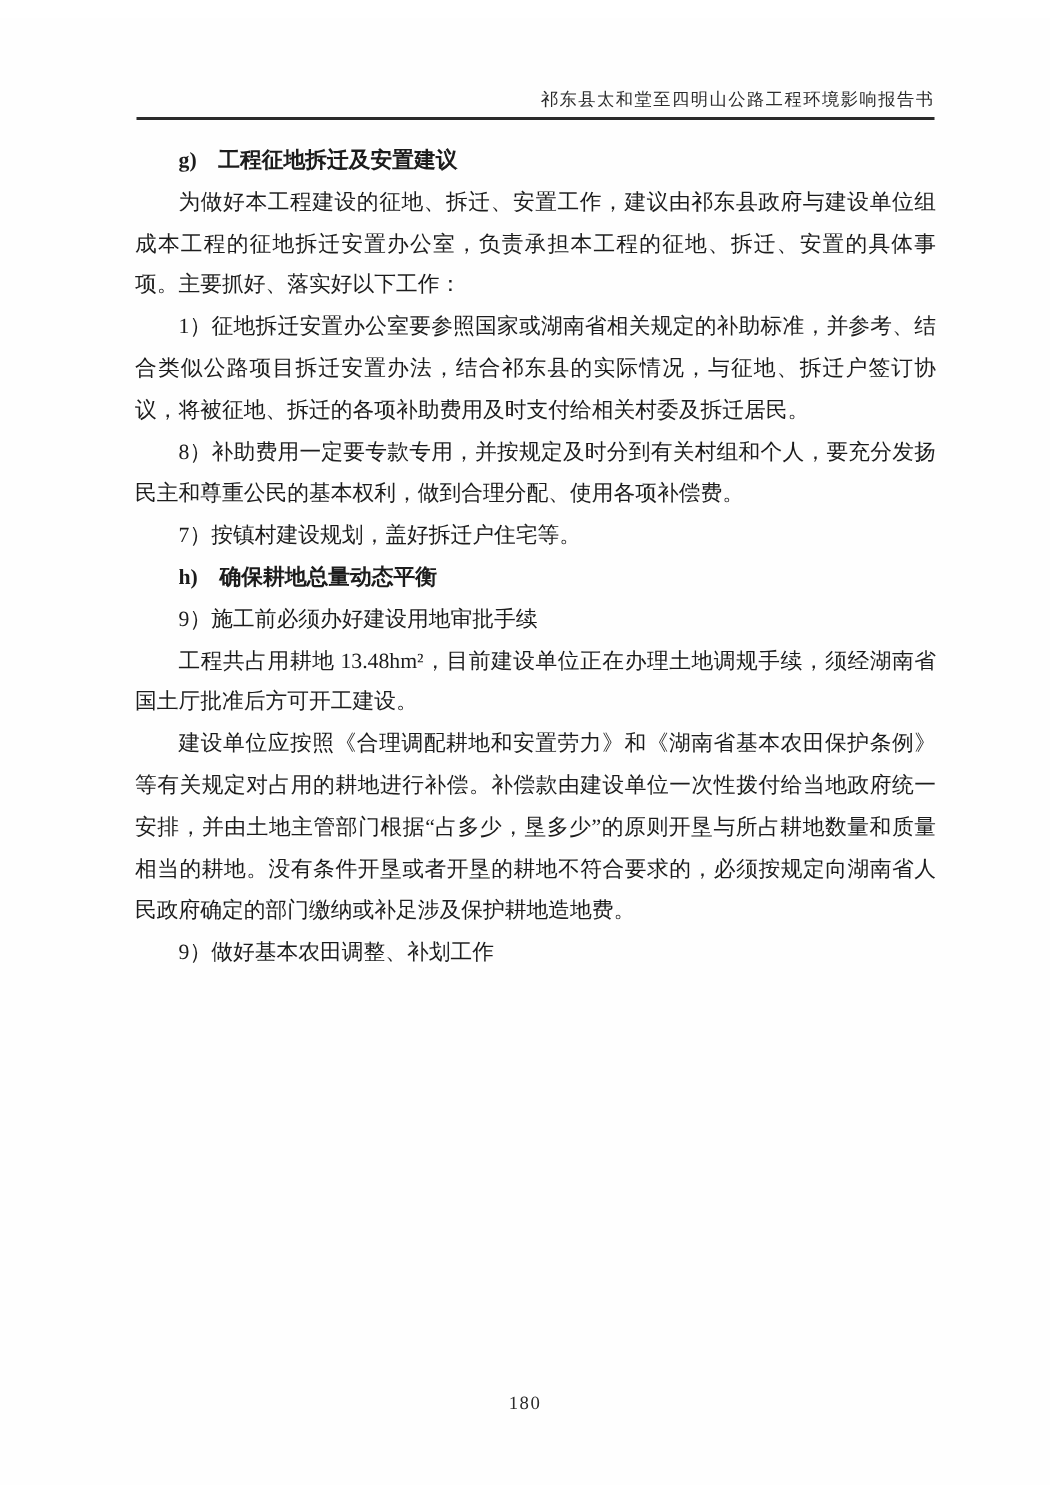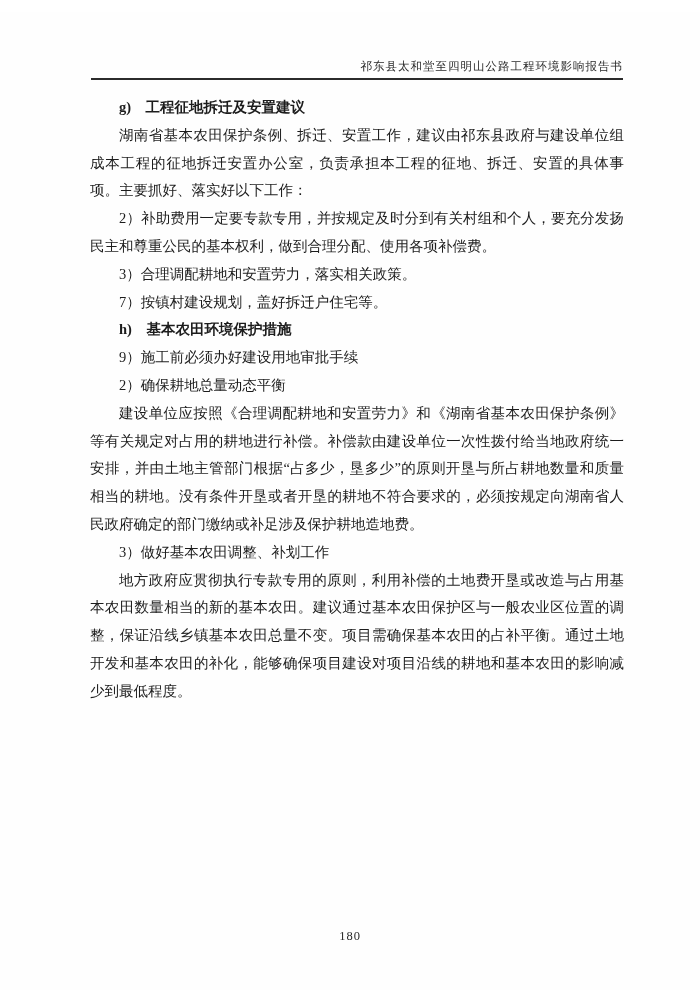--- a/index.html
+++ b/index.html
@@ -69,29 +69,28 @@
 <body>
 
 <div class="page">
 
   <div class="header-title">祁东县太和堂至四明山公路工程环境影响报告书</div>
 
   <div class="header-rule"></div>
 
   <div class="content">
       <div class="block heading">g)　工程征地拆迁及安置建议</div>
-      <div class="block para">湖南省基本农田保护条例、拆迁、安置工作，建议由祁东县政府与建设单位组成本工程的征地拆迁安置办公室，负责承担本工程的征地、拆迁、安置的具体事项。主要抓好、落实好以下工作：</div>
-      <div class="block para">2）补助费用一定要专款专用，并按规定及时分到有关村组和个人，要充分发扬民主和尊重公民的基本权利，做到合理分配、使用各项补偿费。</div>
-      <div class="block para">3）合理调配耕地和安置劳力，落实相关政策。</div>
+      <div class="block para">为做好本工程建设的征地、拆迁、安置工作，建议由祁东县政府与建设单位组成本工程的征地拆迁安置办公室，负责承担本工程的征地、拆迁、安置的具体事项。主要抓好、落实好以下工作：</div>
+      <div class="block para">1）征地拆迁安置办公室要参照国家或湖南省相关规定的补助标准，并参考、结合类似公路项目拆迁安置办法，结合祁东县的实际情况，与征地、拆迁户签订协议，将被征地、拆迁的各项补助费用及时支付给相关村委及拆迁居民。</div>
+      <div class="block para">8）补助费用一定要专款专用，并按规定及时分到有关村组和个人，要充分发扬民主和尊重公民的基本权利，做到合理分配、使用各项补偿费。</div>
       <div class="block para">7）按镇村建设规划，盖好拆迁户住宅等。</div>
-      <div class="block heading">h)　基本农田环境保护措施</div>
+      <div class="block heading">h)　确保耕地总量动态平衡</div>
       <div class="block para">9）施工前必须办好建设用地审批手续</div>
-      <div class="block para">2）确保耕地总量动态平衡</div>
+      <div class="block para">工程共占用耕地 13.48hm²，目前建设单位正在办理土地调规手续，须经湖南省国土厅批准后方可开工建设。</div>
       <div class="block para">建设单位应按照《合理调配耕地和安置劳力》和《湖南省基本农田保护条例》等有关规定对占用的耕地进行补偿。补偿款由建设单位一次性拨付给当地政府统一安排，并由土地主管部门根据“占多少，垦多少”的原则开垦与所占耕地数量和质量相当的耕地。没有条件开垦或者开垦的耕地不符合要求的，必须按规定向湖南省人民政府确定的部门缴纳或补足涉及保护耕地造地费。</div>
-      <div class="block para">3）做好基本农田调整、补划工作</div>
-      <div class="block para">地方政府应贯彻执行专款专用的原则，利用补偿的土地费开垦或改造与占用基本农田数量相当的新的基本农田。建议通过基本农田保护区与一般农业区位置的调整，保证沿线乡镇基本农田总量不变。项目需确保基本农田的占补平衡。通过土地开发和基本农田的补化，能够确保项目建设对项目沿线的耕地和基本农田的影响减少到最低程度。</div>
+      <div class="block para">9）做好基本农田调整、补划工作</div>
     </div>
 
   <div class="footer">
     <span class="page-number">180</span>
   </div>
 
 </div>
 
 </body></html>

